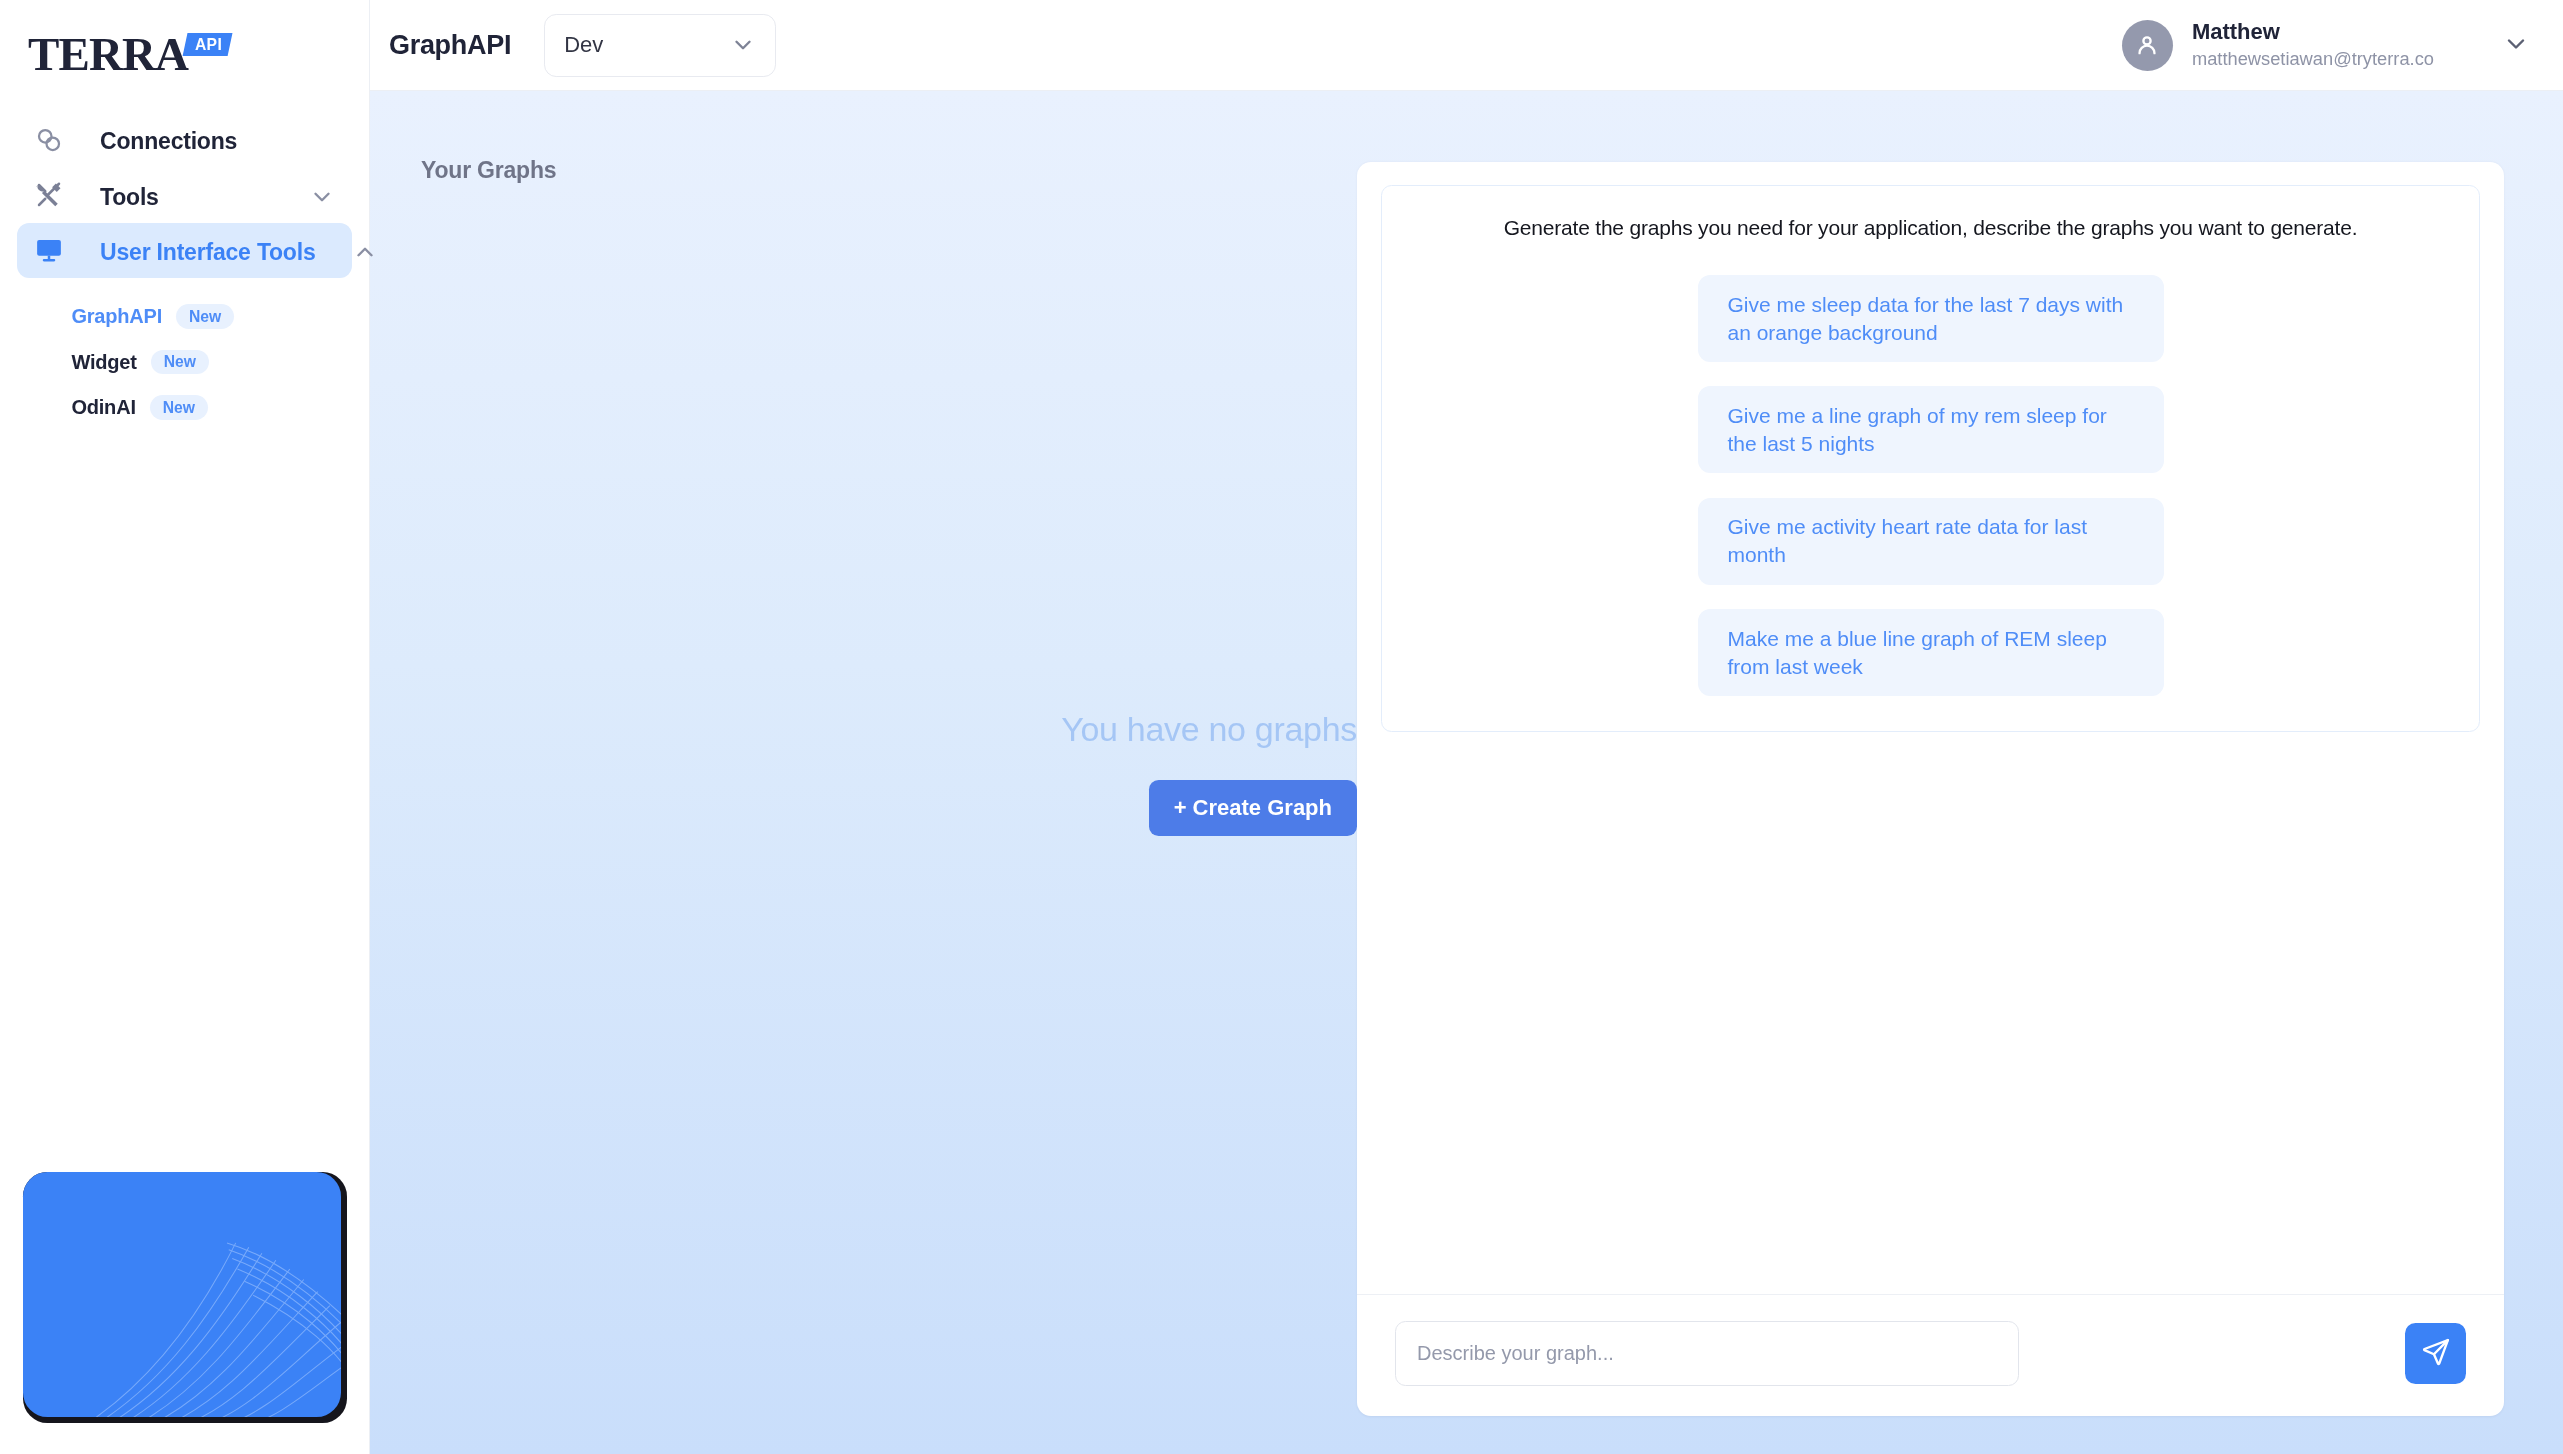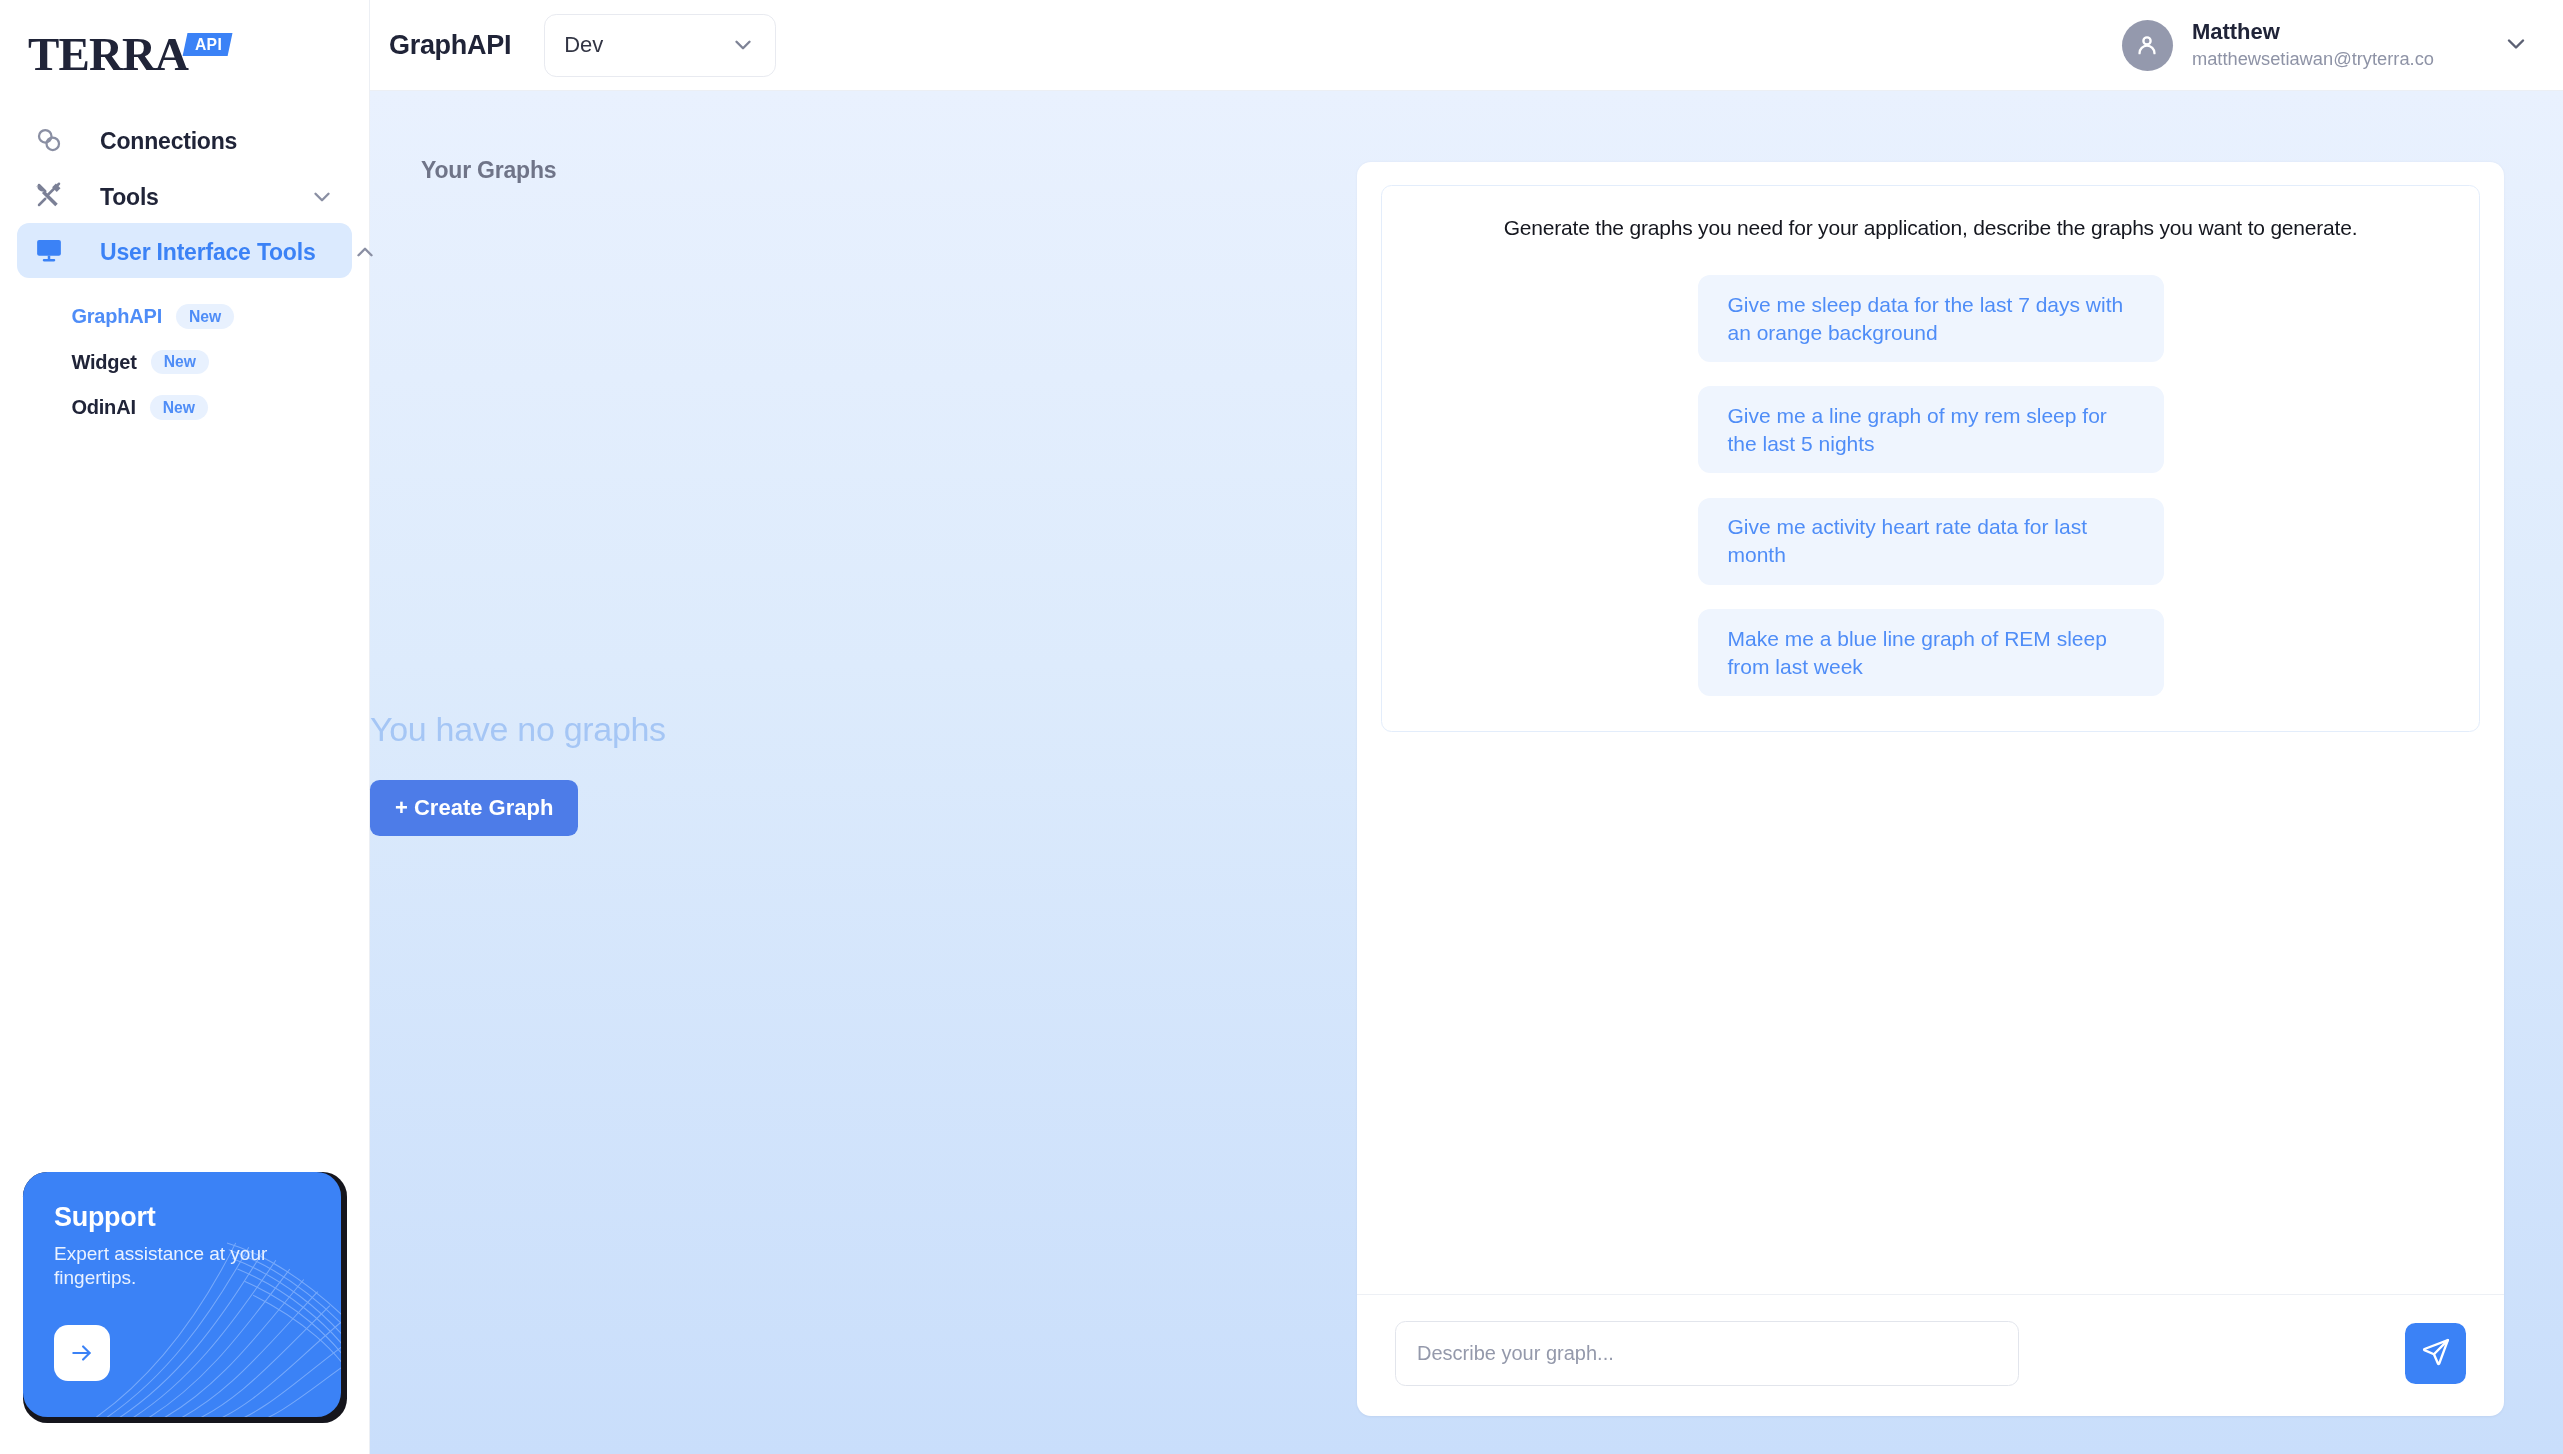--- a/index.html
+++ b/index.html
@@ -168,21 +168,21 @@
   .graphs-col {
     flex: 0 0 987px;
     position: relative;
     padding: 66px 6px 0 51px;
   }
   .graphs-title { font-size: 23px; font-weight: bold; color: #6f7488; letter-spacing: -0.2px;}
   .empty-wrap {
     position: absolute;
     left: 0; right: 0; top: 50%;
     transform: translateY(-50%);
-    display: flex; flex-direction: column; align-items: flex-start;
+    display: flex; flex-direction: column; align-items: flex-end;
   }
   .empty-text { font-size: 34px; color: #a5c6f5; letter-spacing: -0.3px;}
   .create-btn {
     margin-top: 31px;
     background: #4d7ce8; color: #fff;
     font-size: 22px; font-weight: bold;
     border: none; border-radius: 9.6px;
     padding: 15px 25px;
     cursor: pointer;
     font-family: "Liberation Sans", sans-serif;
@@ -339,30 +339,20 @@
             <path d="M144 250 C192 238 238 190 294 150"></path>
             <path d="M170 250 C210 242 252 202 300 170"></path>
             <path d="M150 40 C200 55 250 90 300 140"></path>
             <path d="M152 48 C205 66 256 104 300 152"></path>
             <path d="M156 58 C210 78 262 118 300 166"></path>
             <path d="M162 70 C216 92 268 132 300 180"></path>
             <path d="M170 84 C224 108 274 148 300 194"></path>
             <path d="M180 100 C232 126 280 164 300 206"></path>
           </g>
         </svg>
-        <div class="support-inner">
-          <div class="support-title">Support</div>
-          <div class="support-sub">Expert assistance at your fingertips.</div>
-          <div class="support-btn">
-            <svg width="26" height="26" viewBox="0 0 24 24" fill="none" stroke="#3b82f6" stroke-width="2" stroke-linecap="round" stroke-linejoin="round">
-              <line x1="4" y1="12" x2="19" y2="12"></line>
-                <polyline points="13 6 19 12 13 18"></polyline>
-            </svg>
-          </div>
-        </div>
       </div>
     </div>
   </aside>
 
   <section class="main">
 
     <header class="topbar">
       <div class="page-title">GraphAPI</div>
 
       <div class="env-select">

